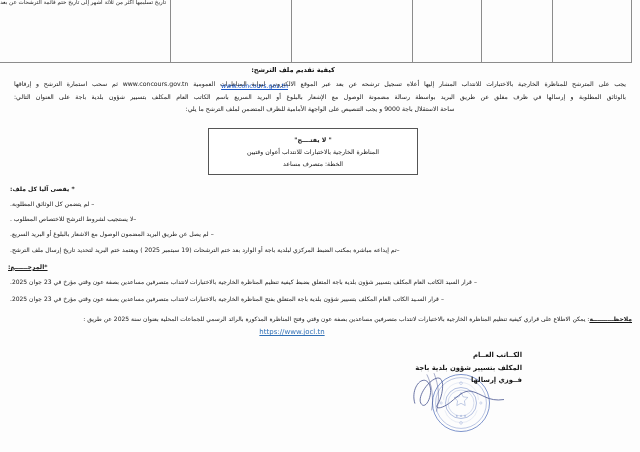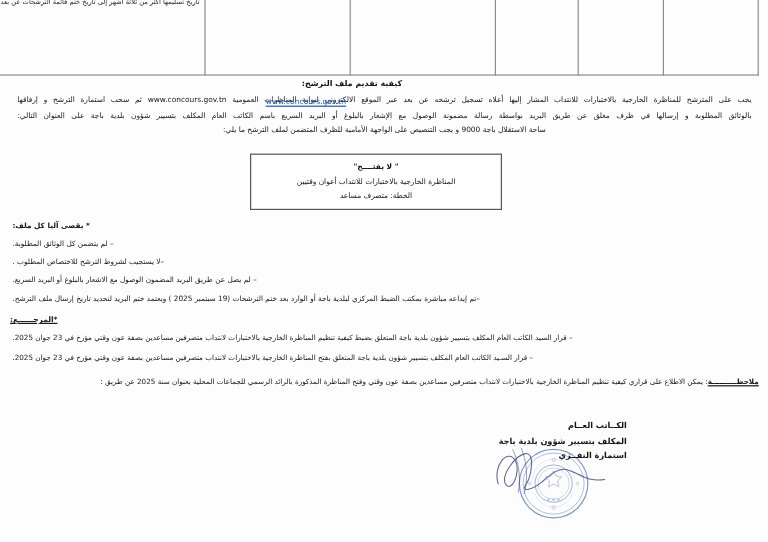--- a/index.html
+++ b/index.html
@@ -257,25 +257,28 @@
   <div class="bul" style="top:230px;">– لم يصل عن طريق البريد المضمون الوصول مع الاشعار بالبلوغ أو البريد السريع.</div>
   <div class="bul" style="top:246px;">–تم إيداعه مباشرة بمكتب الضبط المركزي لبلدية باجة أو الوارد بعد ختم الترشحات (19 سبتمبر 2025 ) ويعتمد ختم البريد لتحديد تاريخ إرسال ملف الترشح.</div>
 
   <div class="ref-head" style="top:263px;">*المرجــــــع:</div>
   <div class="ref-line" style="top:278px;">– قرار السيد الكاتب العام المكلف بتسيير شؤون بلدية باجة المتعلق بضبط كيفية تنظيم المناظرة الخارجية بالاختبارات لانتداب متصرفين مساعدين بصفة عون وقتي مؤرخ في 23 جوان 2025.</div>
   <div class="ref-line" style="top:295px;">– قرار السـيد الكاتب العام المكلف بتسيير شؤون بلدية باجة المتعلق بفتح المناظرة الخارجية بالاختبارات لانتداب متصرفين مساعدين بصفة عون وقتي مؤرخ في 23 جوان 2025.</div>
 
   <div class="note-row">
     <span class="note-label">ملاحظــــــــــة</span><span>: يمكن الاطلاع على قراري كيفية تنظيم المناظرة الخارجية بالاختبارات لانتداب متصرفين مساعدين بصفة عون وقتي وفتح المناظرة المذكورة بالرائد الرسمي للجماعات المحلية بعنوان سنة 2025 عن طريق :</span>
   </div>
+  <div class="note-url-row">
+    <span class="link2">https://www.jocl.tn</span>
+  </div>
 
   <div class="sig">
     <span class="sl">الكــاتب العــام</span>
     <span class="sl">المكلف بتسيير شؤون بلدية باجة</span>
-    <span class="sl">استمارة النفــزي</span>
+    <span class="sl">فــوزي إرسالها</span>
   </div>
 
   <svg class="stamp" viewBox="0 0 100 100">
     <circle cx="50" cy="50" r="46" fill="none" stroke="#5b77bd" stroke-width="1.6" opacity=".85"></circle>
     <circle cx="50" cy="50" r="41" fill="none" stroke="#5b77bd" stroke-width="1" opacity=".7"></circle>
     <circle cx="50" cy="50" r="25" fill="none" stroke="#5b77bd" stroke-width="1.1" opacity=".75"></circle>
     <circle cx="50" cy="50" r="21" fill="none" stroke="#5b77bd" stroke-width=".7" opacity=".6"></circle>
     <path d="M50 33 l3.4 7 7.6 1.1 -5.5 5.4 1.3 7.6 -6.8 -3.6 -6.8 3.6 1.3 -7.6 -5.5 -5.4 7.6 -1.1z" fill="none" stroke="#5b77bd" stroke-width=".9" opacity=".7"></path>
     <path d="M22 45 a28 28 0 0 1 56 0" fill="none" stroke="#5b77bd" stroke-width=".5" opacity=".45"></path>
     <path d="M24 62 a27 27 0 0 0 52 0" fill="none" stroke="#5b77bd" stroke-width=".5" opacity=".45"></path>

